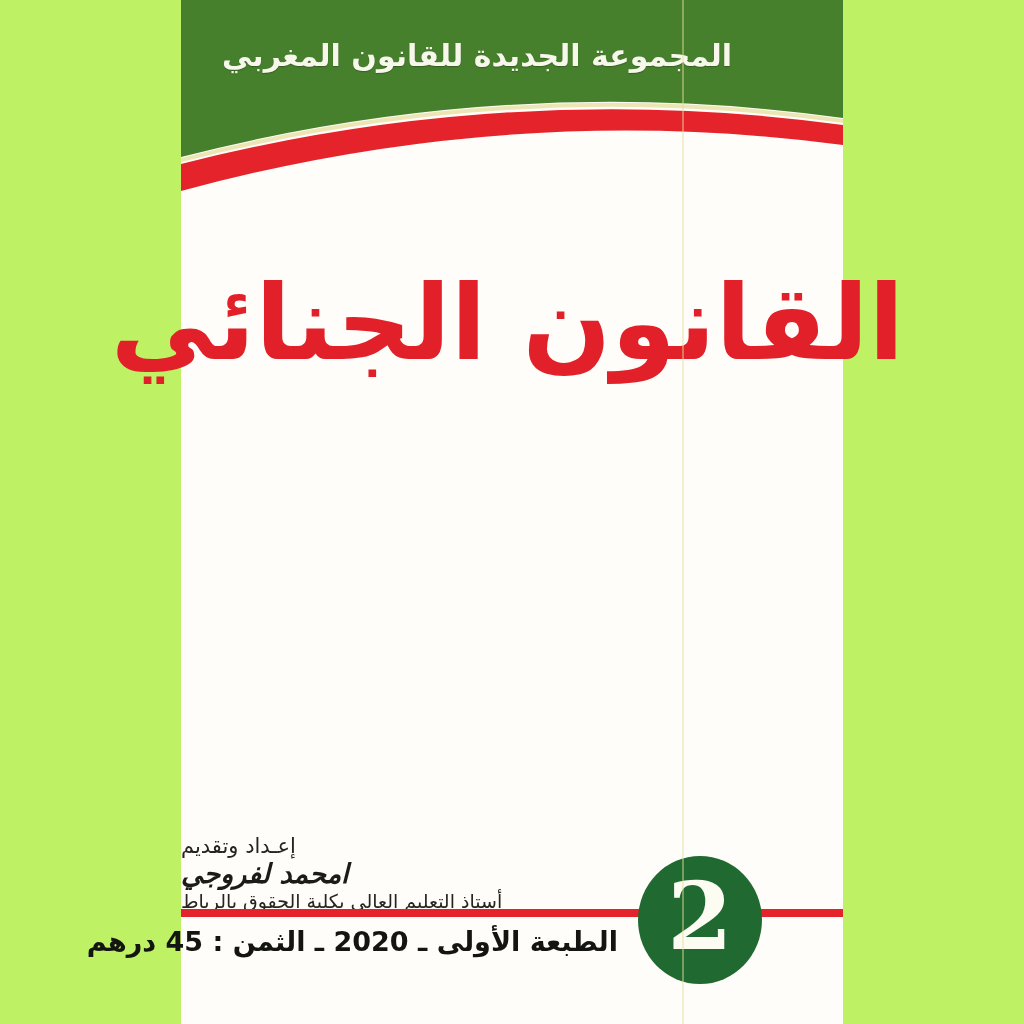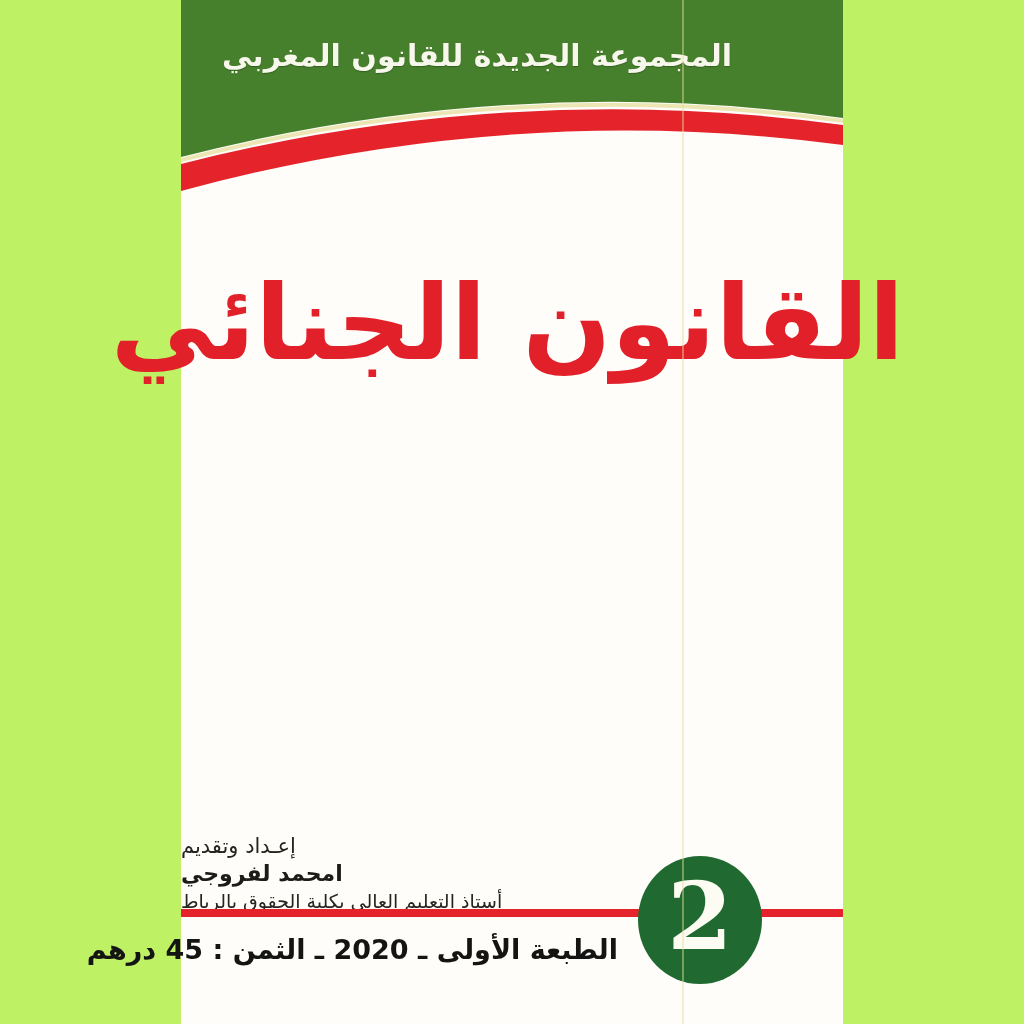--- a/index.html
+++ b/index.html
@@ -24,36 +24,36 @@
   .subtitle{
     position:absolute;top:441px;left:32px;right:0;text-align:center;
     direction:rtl;color:#1b1a18;font-weight:bold;font-size:40px;line-height:64px;
   }
   .subtitle .line{white-space:nowrap;}
   .author{
     position:absolute;top:785px;left:0;width:497px;text-align:left;
     direction:rtl;color:#26241f;margin-top:48px;
   }
   .author .role{font-size:21px;line-height:27px;}
-  .author .name{font-size:22px;line-height:27px;font-weight:bold;color:#1d1b17;}
+  .author .name{font-size:27px;line-height:27px;font-weight:bold;color:#1d1b17;font-style:italic;}
   .author .atitle{font-size:19px;line-height:28px;}
   .rule{position:absolute;top:909px;left:0;width:662px;height:8px;background:#e5232b;z-index:1;}
   .badge{
     position:absolute;left:457px;top:856px;width:124px;height:128px;
     background:#206a32;border-radius:50%;z-index:2;
     display:flex;align-items:center;justify-content:center;
   }
   .badge .num{
     font-family:"DejaVu Serif",serif;font-weight:bold;font-size:94px;
     color:#fcfcf2;line-height:1;margin-top:-8px;
   }
   .edition{
     position:absolute;top:924px;left:0;width:437px;text-align:center;
     direction:rtl;color:#141412;font-weight:bold;font-size:27px;line-height:36px;
-    white-space:nowrap;z-index:1;margin-top:8px;
+    white-space:nowrap;z-index:1;
   }
   .artifact{
     position:absolute;left:501px;top:0;width:2px;height:1024px;
     background:rgba(228,222,152,0.45);z-index:3;
   }
 </style>
 </head>
 <body>
 
 <div class="page">

